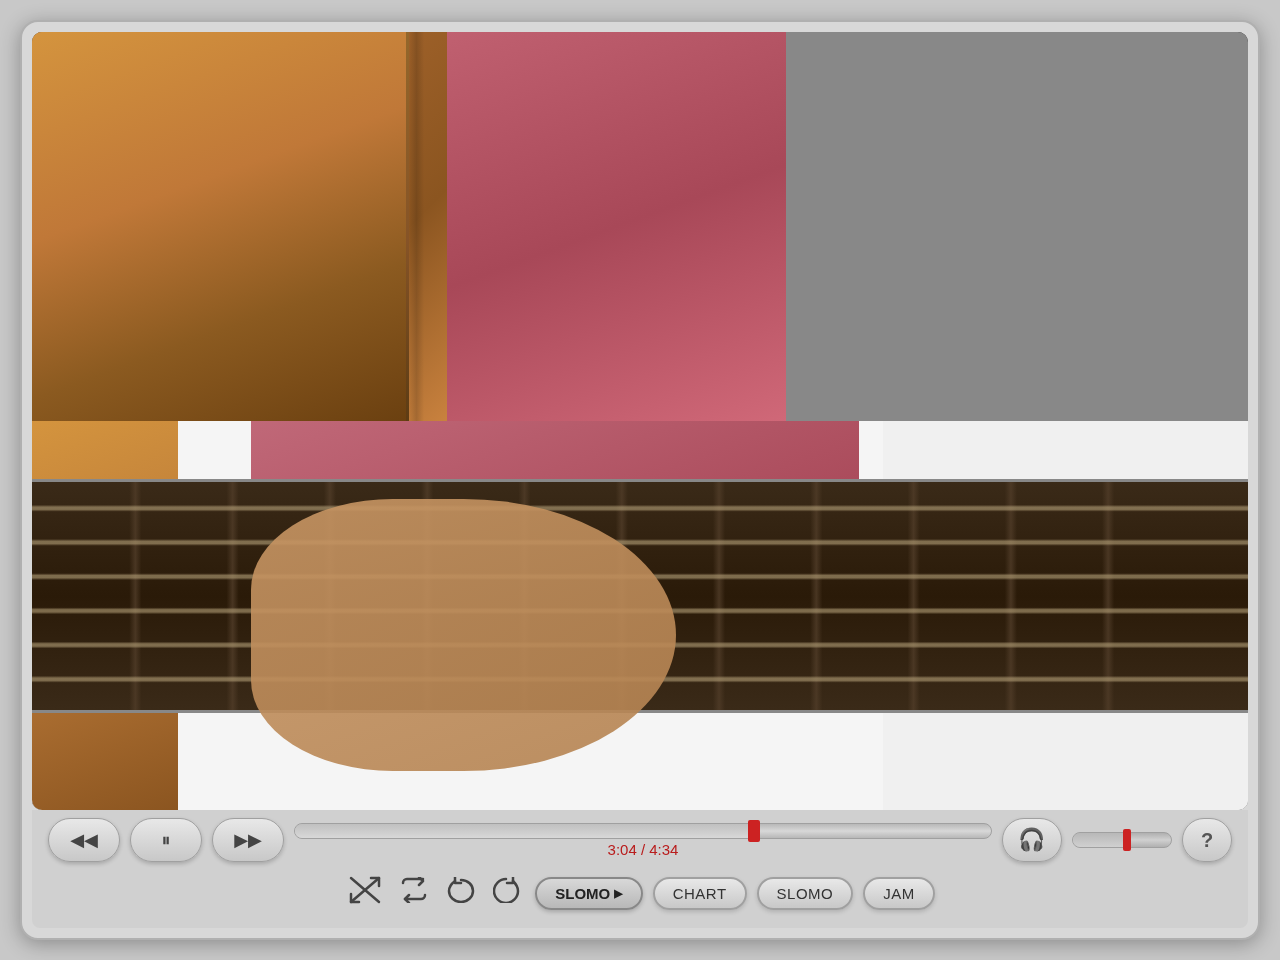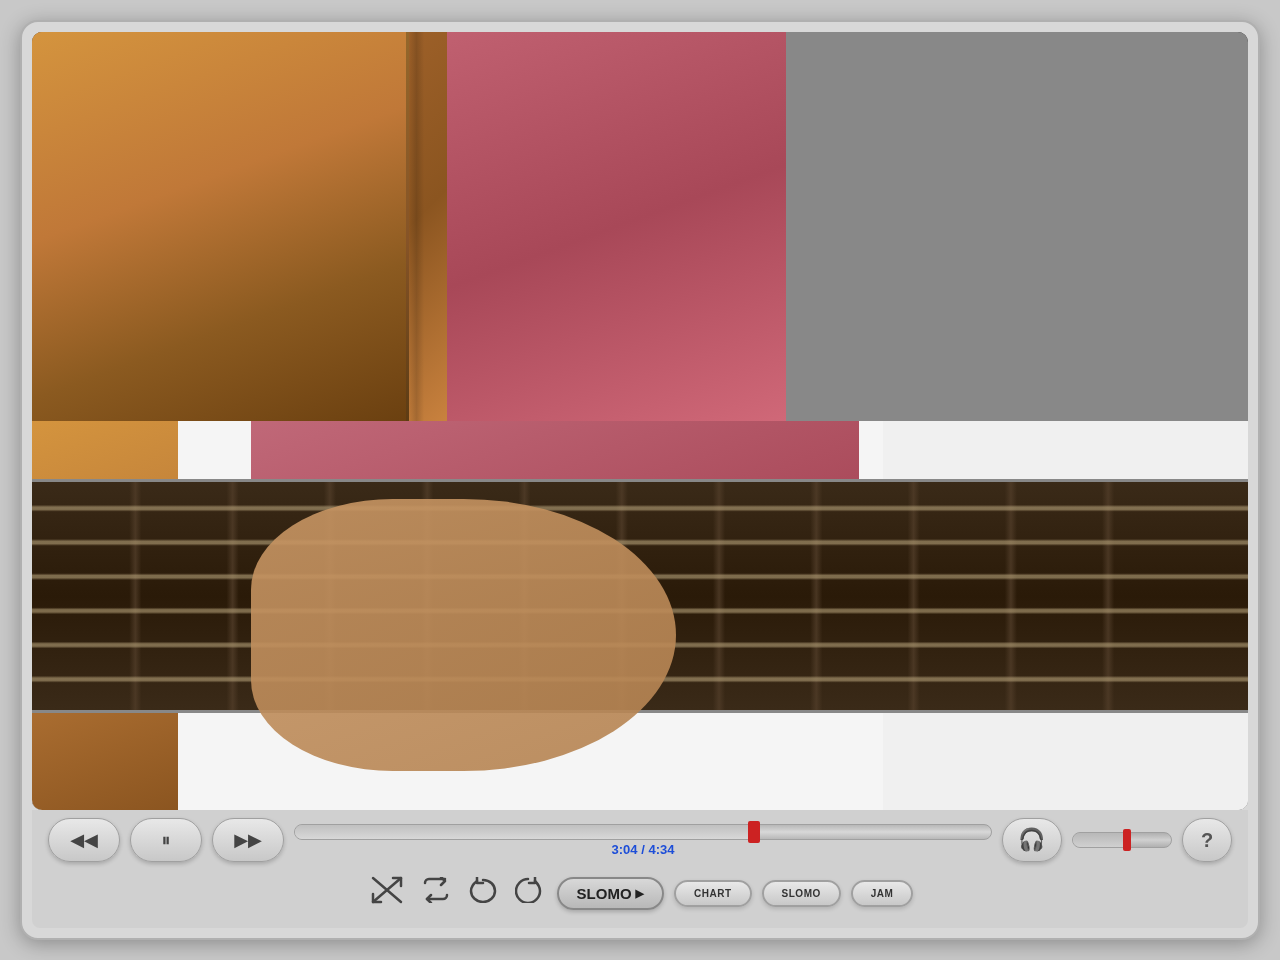--- a/index.html
+++ b/index.html
@@ -241,23 +241,23 @@
       top: 50%;
       left: 66%;
       transform: translate(-50%, -50%);
       width: 12px;
       height: 22px;
       background: #cc2222;
       border-radius: 2px;
     }
 
     .time-display {
-      font-size: 13px;
-      color: #1d4ed8;
-      font-weight: bold;
+      font-size: 15px;
+      color: #b91c1c;
+      font-weight: normal;
     }
 
     .headphone-btn {
       background: linear-gradient(180deg, #e8e8e8 0%, #c8c8c8 100%);
       border: 1px solid #a0a0a0;
       border-radius: 22px;
       width: 60px;
       height: 44px;
       cursor: pointer;
       display: flex;
@@ -340,22 +340,22 @@
       font-size: 22px;
       padding: 4px;
     }
 
     .pill-btn {
       background: linear-gradient(180deg, #e8e8e8 0%, #c8c8c8 100%);
       border: 2px solid #a0a0a0;
       border-radius: 20px;
       padding: 6px 18px;
       cursor: pointer;
-      font-size: 10px;
-      font-weight: bold;
+      font-size: 15px;
+      font-weight: normal;
       color: #333;
       box-shadow: 0 2px 4px rgba(0,0,0,0.15);
       letter-spacing: 0.5px;
     }
 
     .slomo-btn {
       background: linear-gradient(180deg, #d8d8d8 0%, #b8b8b8 100%);
       border: 2px solid #888;
       border-radius: 20px;
       padding: 6px 18px;

